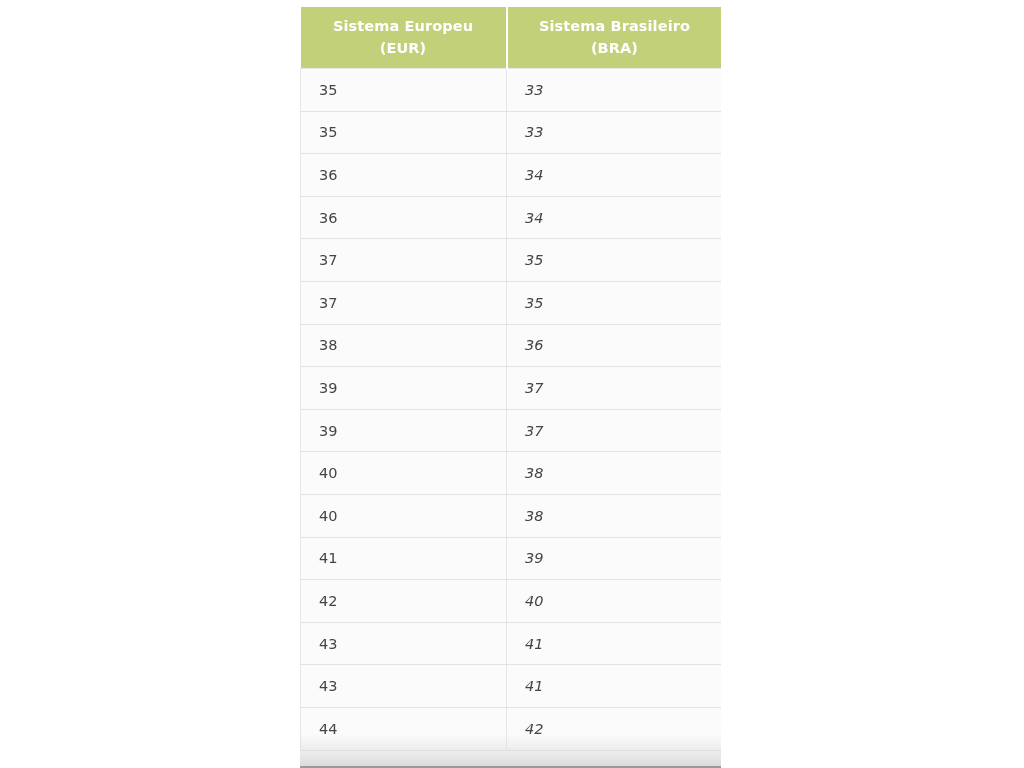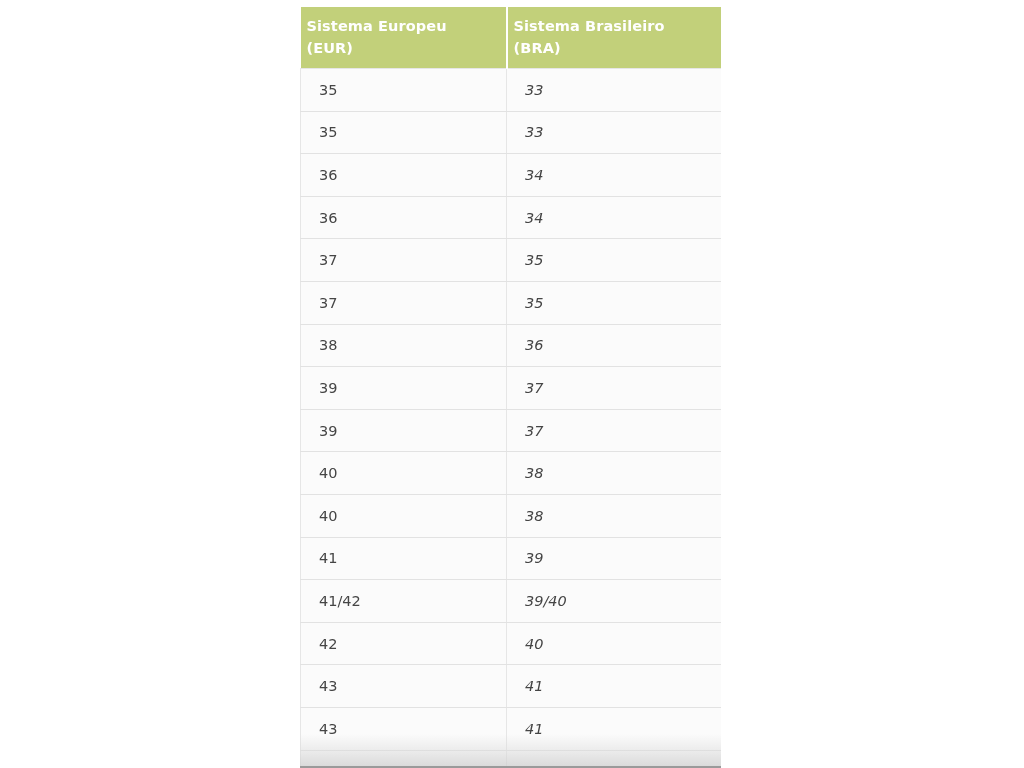--- a/index.html
+++ b/index.html
@@ -40,21 +40,21 @@
 
   table.size-table col.c1 { width: 206px; }
   table.size-table col.c2 { width: 215px; }
 
   thead th {
     background: #c2d07a;
     color: #ffffff;
     font-size: 14.5px;
     font-weight: bold;
     line-height: 1.45;
-    text-align: left;
+    text-align: center;
     vertical-align: middle;
     height: 61px;
     padding: 0 6px;
     border: none;
     letter-spacing: 0.1px;
   }
   thead th.col-eur {
     border-right: 2px solid #ffffff;
   }
 
@@ -170,24 +170,20 @@
           </tr>
           <tr>
             <td class="col-eur">40</td>
             <td class="col-bra">38</td>
           </tr>
           <tr>
             <td class="col-eur">41</td>
             <td class="col-bra">39</td>
           </tr>
           <tr>
-            <td class="col-eur">41/42</td>
-            <td class="col-bra">39/40</td>
-          </tr>
-          <tr>
             <td class="col-eur">42</td>
             <td class="col-bra">40</td>
           </tr>
           <tr>
             <td class="col-eur">43</td>
             <td class="col-bra">41</td>
           </tr>
           <tr>
             <td class="col-eur">43</td>
             <td class="col-bra">41</td>

